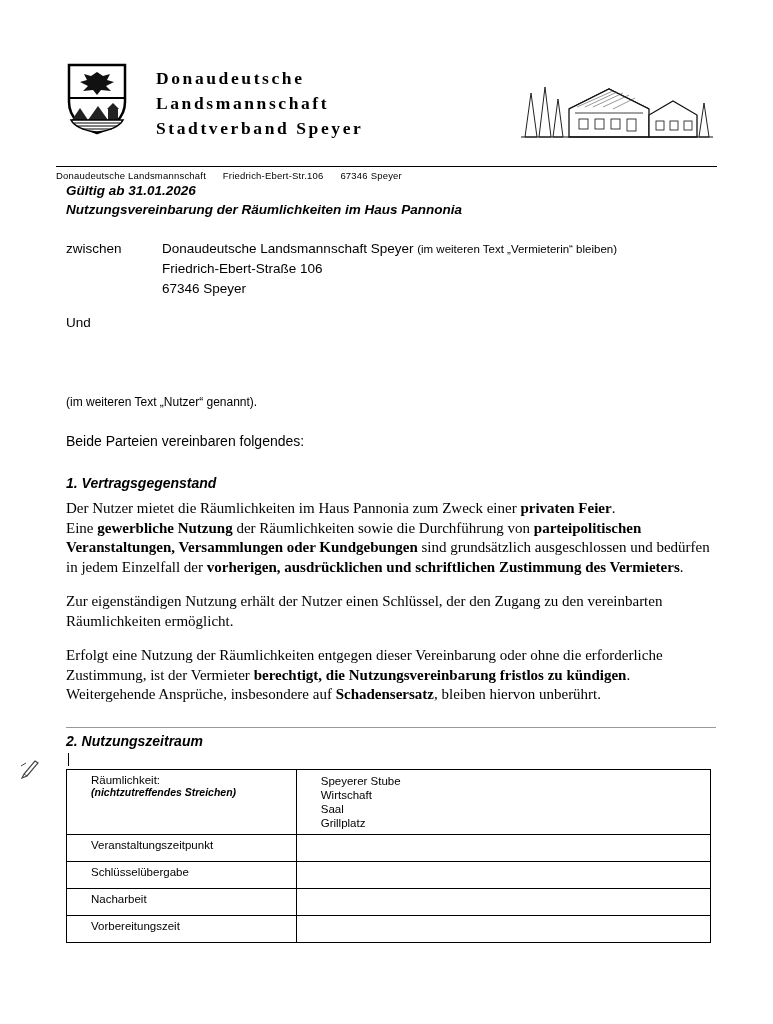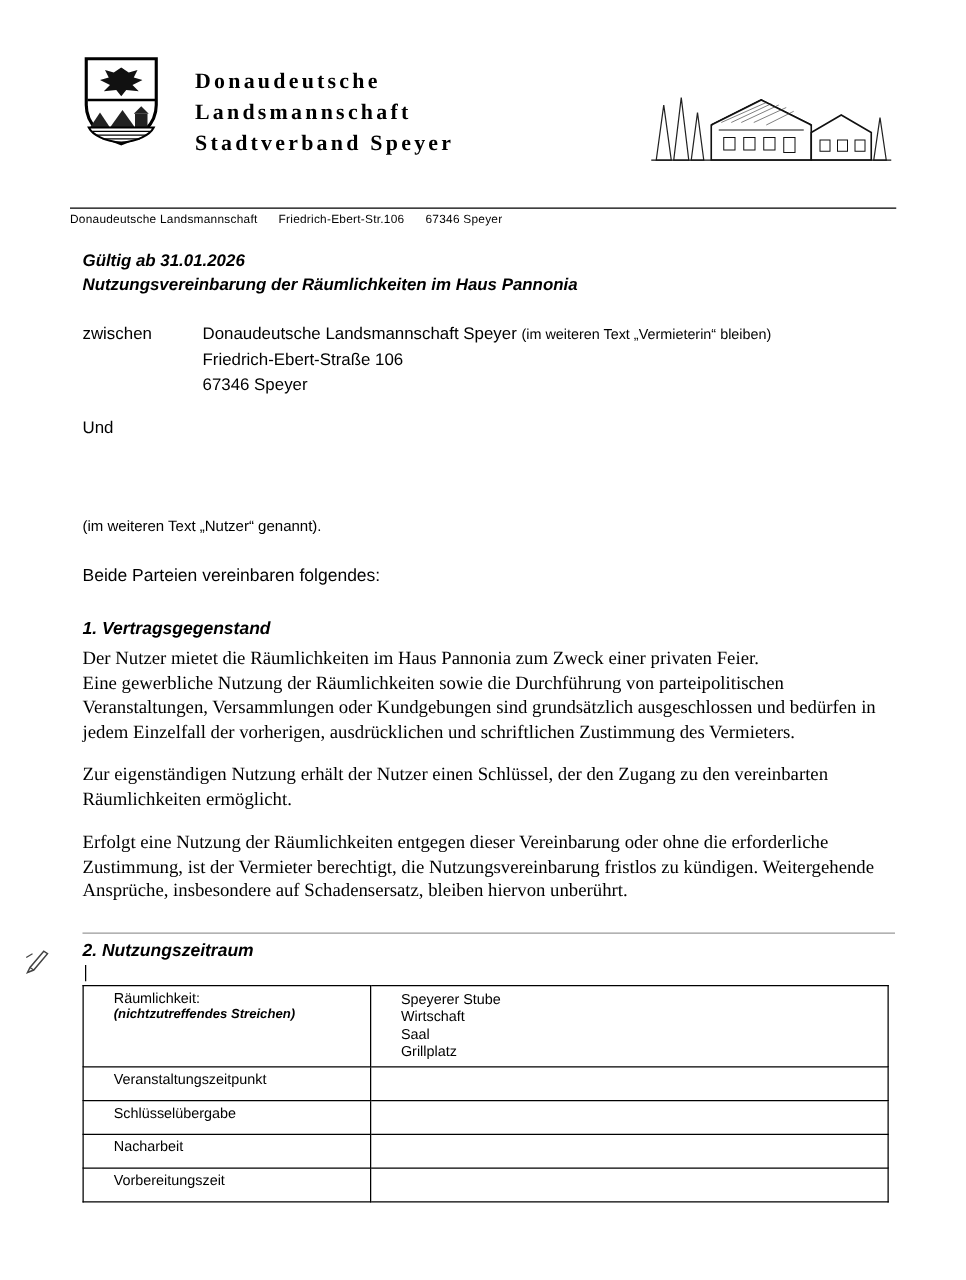--- a/index.html
+++ b/index.html
@@ -19,21 +19,21 @@
     position: relative;
     width: 773px;
     height: 1024px;
     box-sizing: border-box;
     padding: 0 56px;
   }
 
   
   .letterhead {
     display: flex;
-    align-items: flex-start;
+    align-items: center;
     padding-top: 44px;
     height: 110px;
   }
   .crest {
     width: 62px;
     flex: 0 0 62px;
     margin-left: 10px;
   }
   .crest svg { display: block; }
   .org-title {
@@ -63,21 +63,21 @@
   }
   .sender-line {
     font-family: "Liberation Sans", sans-serif;
     font-size: 9.5px;
     margin-top: 3px;
     letter-spacing: 0.2px;
   }
   .sender-line span { margin-right: 14px; }
 
   
-  .content { margin-top: 18px; }
+  .content { }
 
   .valid-block {
     font-family: "Liberation Sans", sans-serif;
     font-weight: bold;
     font-style: italic;
     font-size: 13.5px;
     line-height: 19px;
     margin-left: 10px;
   }
 
@@ -121,21 +121,21 @@
   .para {
     margin-top: 8px;
     margin-left: 10px;
     font-family: "Liberation Serif", serif;
     font-size: 15px;
     line-height: 19.5px;
     text-align: left;
     max-width: 650px;
   }
   .para.gap { margin-top: 15px; }
-  .para b { font-weight: normal; }
+  .para b { font-weight: bold; }
 
   
   .sec2-wrap { margin-top: 22px; margin-left: 10px; width: 650px; }
   .sec2-rule {
     border: 0;
     border-top: 1px solid #999;
     margin: 0 0 5px 0;
   }
   .sec2-heading {
     font-family: "Liberation Sans", sans-serif;

